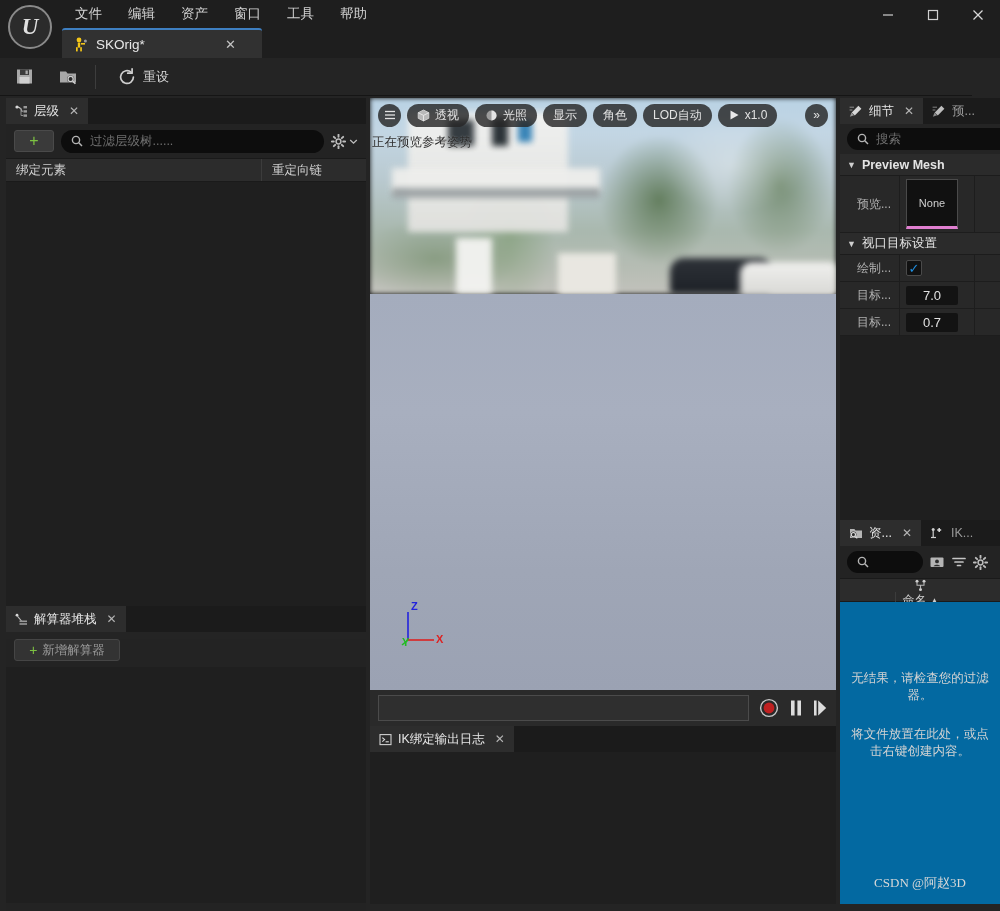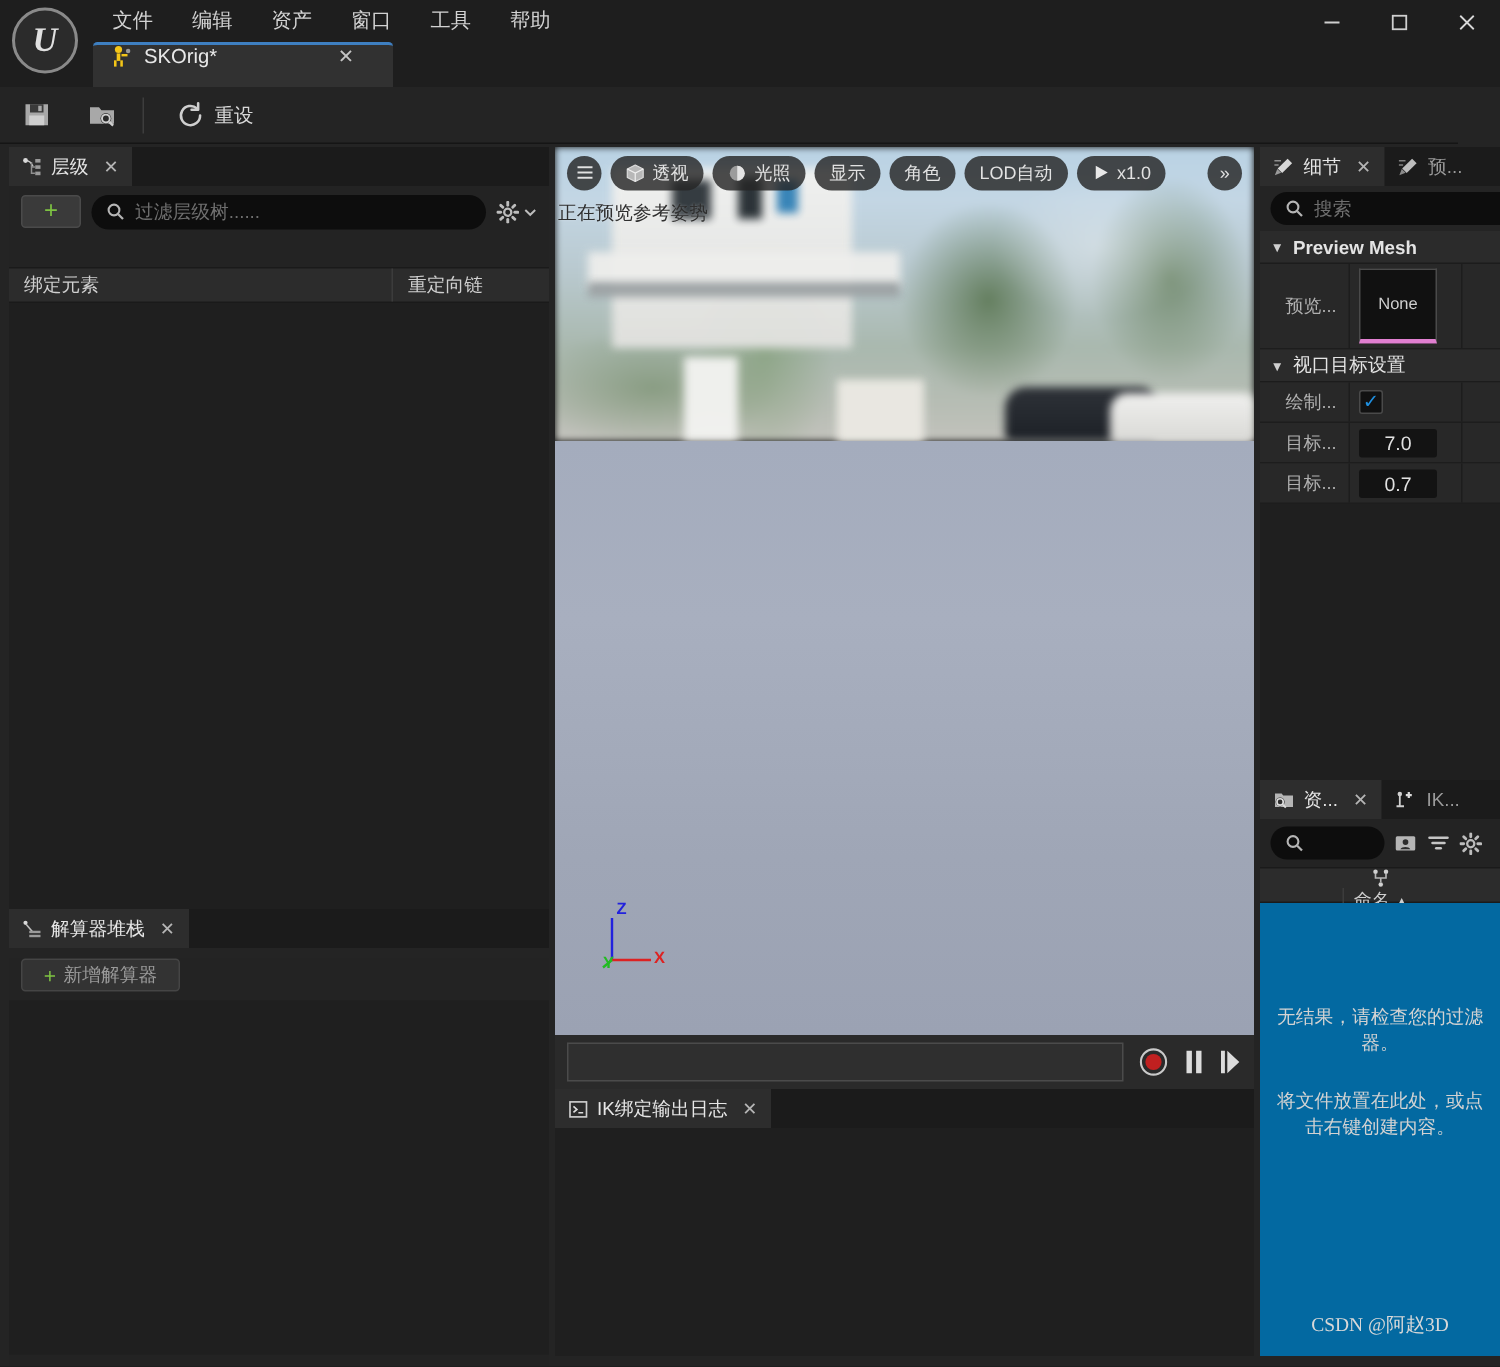--- a/index.html
+++ b/index.html
@@ -33,21 +33,21 @@
   .wincontrols { position: absolute; right: 0; top: 0; height: 30px; display: flex; }
   .wc {
     width: 45px; height: 30px; display: flex; align-items: center; justify-content: center;
     color: #cfcfcf; font-size: 13px; cursor: default;
   }
 
   
   .tabstrip { position: absolute; left: 62px; top: 26px; height: 32px; display: flex; align-items: flex-end; }
   .doctab {
     height: 30px; background: #313131; border-top: 2px solid #3e7fc1;
-    display: flex; gap: 8px;
+    display: flex; align-items: center; gap: 8px;
     padding: 0 26px 0 12px; min-width: 200px;
     border-top-left-radius: 3px; border-top-right-radius: 3px;
   }
   .doctab .tname { color: #e8e8e8; font-size: 13.5px; }
   .doctab .xbtn { color: #c5c5c5; font-size: 13px; margin-left: auto; padding-left: 40px; cursor: default; }
   .pawn-icon { width: 14px; height: 15px; position: relative; }
 
   
   .maintoolbar {
     position: absolute; left: 0; top: 58px; width: 972px; height: 38px;
@@ -84,21 +84,21 @@
     display: flex; align-items: center; gap: 7px; padding: 0 10px;
   }
   .searchbox input {
     flex: 1; background: transparent; border: none; outline: none;
     color: #cfcfcf; font-size: 12.5px; font-family: inherit;
   }
   .searchbox input::placeholder { color: #6f6f6f; }
   .gear-wrap { display: flex; align-items: center; gap: 3px; color: #b9b9b9; cursor: default; }
   .colhdr {
     height: 24px; background: #2c2c2c; display: flex; align-items: center;
-    border-top: 1px solid #1a1a1a; border-bottom: 1px solid #1a1a1a; margin-top: 20px;
+    border-top: 1px solid #1a1a1a; border-bottom: 1px solid #1a1a1a;
   }
   .colhdr .c {
     font-size: 12.5px; color: #cfcfcf; padding: 0 10px; height: 100%;
     display: flex; align-items: center;
   }
   .colhdr .c.sep { border-left: 1px solid #3c3c3c; }
   .treearea { background: #1f1f1f; height: 432px; }
 
   
   #solver { left: 6px; top: 606px; width: 360px; height: 298px; }

